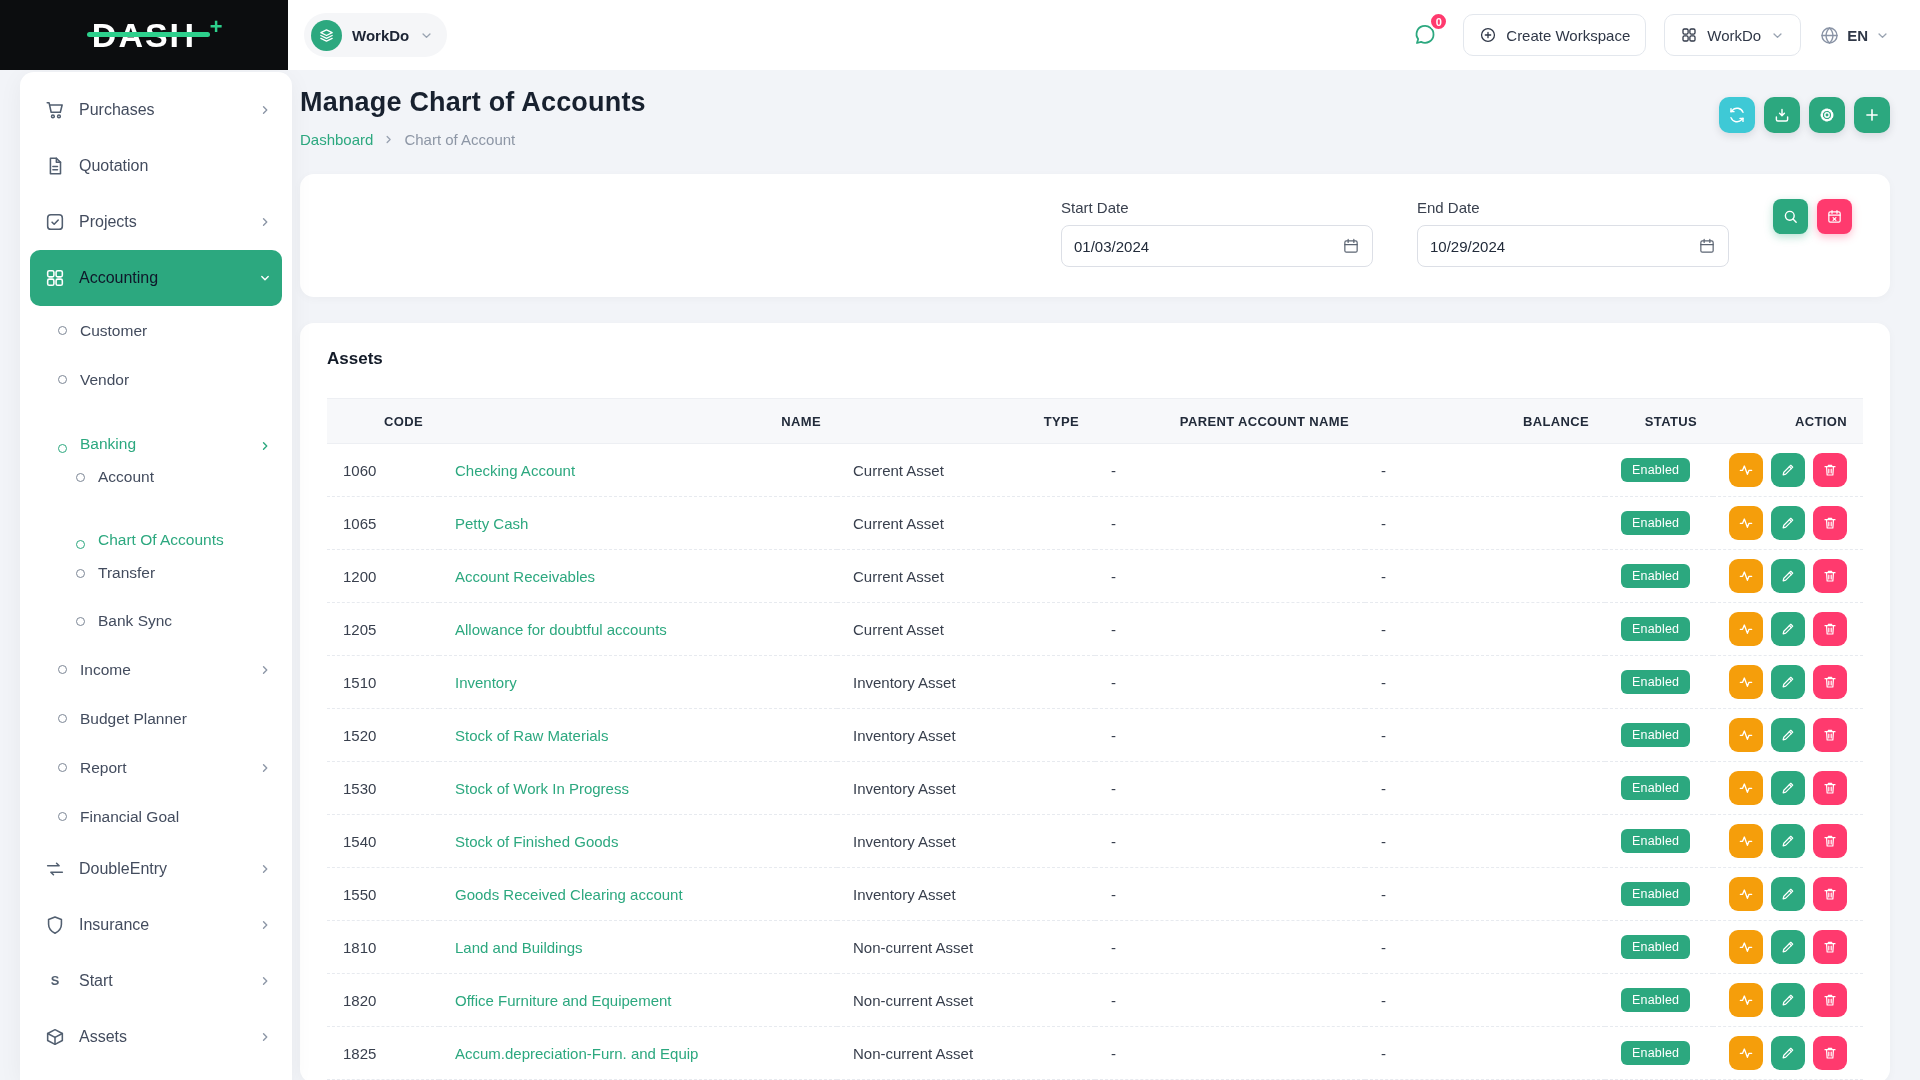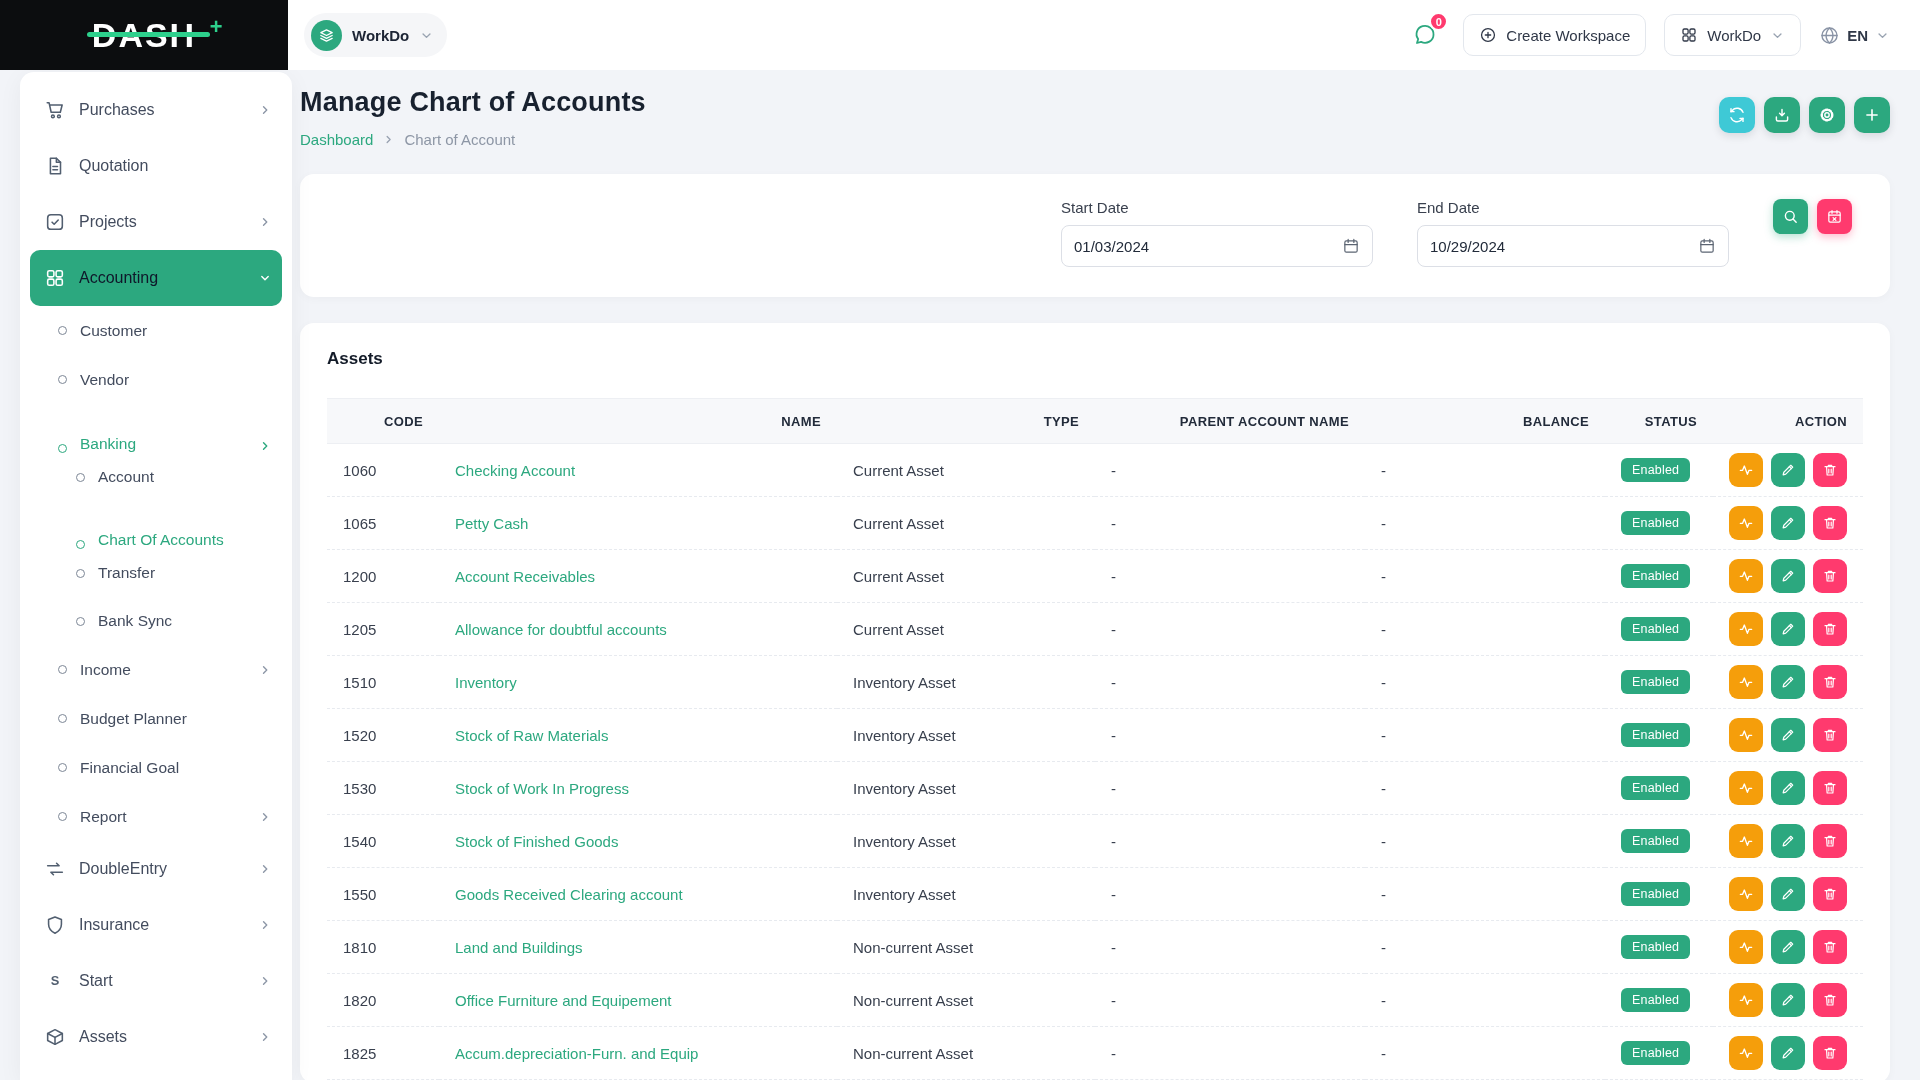--- a/index.html
+++ b/index.html
@@ -313,33 +313,33 @@
       <div class="mi lvl1">
 
         <span class="mi-bullet"></span>
         <span class="mi-label">Budget Planner</span>
 
       </div>
 
       <div class="mi lvl1">
 
         <span class="mi-bullet"></span>
-        <span class="mi-label">Financial Goal</span>
-
-      </div>
-
-      <div class="mi lvl1">
-
-        <span class="mi-bullet"></span>
         <span class="mi-label">Report</span>
         <span class="mi-chevron">
           <svg viewBox="0 0 24 24" fill="none" stroke="currentColor" stroke-width="2.4" stroke-linecap="round" stroke-linejoin="round">
             <path d="M9.5 6.5L15 12l-5.5 5.5"></path>
           </svg>
         </span>
+      </div>
+
+      <div class="mi lvl1">
+
+        <span class="mi-bullet"></span>
+        <span class="mi-label">Financial Goal</span>
+
       </div>
 
       <div class="mi lvl0">
         <span class="mi-icon">
           <svg viewBox="0 0 24 24" fill="none" stroke="currentColor" stroke-width="1.7" stroke-linecap="round" stroke-linejoin="round">
             <path d="M4 8.5h12.5l-2.8-2.8M20 15.5H7.5l2.8 2.8"></path>
           </svg>
         </span>
 
         <span class="mi-label">DoubleEntry</span>

